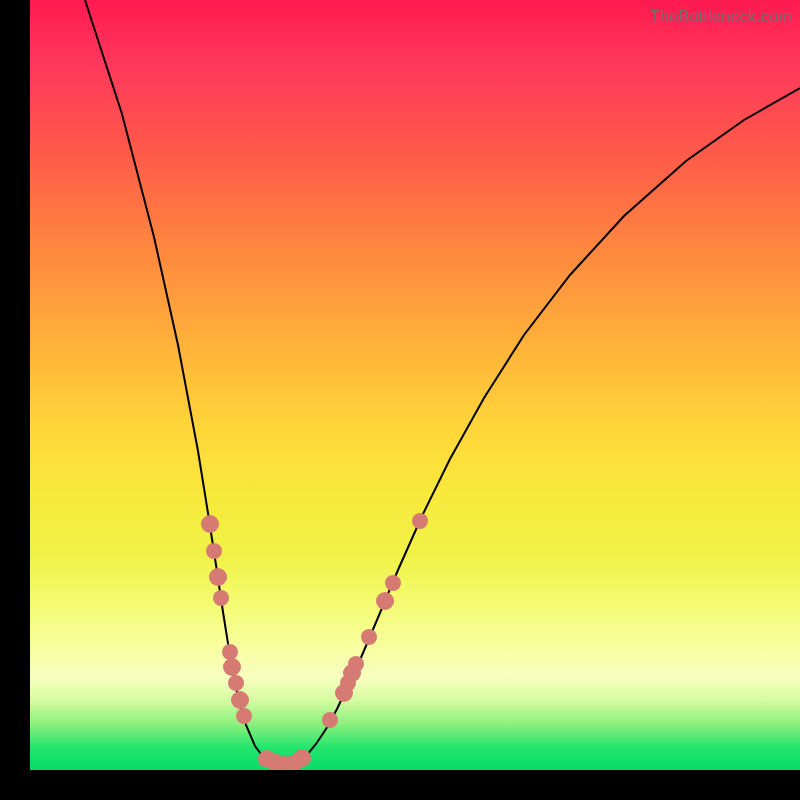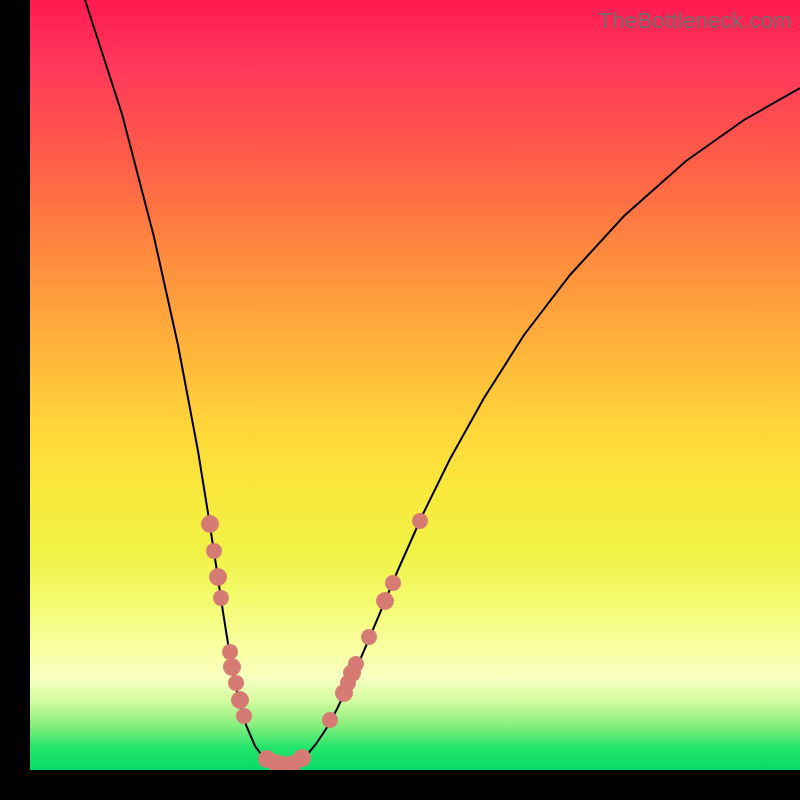--- a/index.html
+++ b/index.html
@@ -26,21 +26,21 @@
         #d4fca0 91%,
         #8df07e 94%,
         #26e56d 97%,
         #04db68 100%);
     }
     .watermark {
       position: absolute;
       top: 8px;
       right: 8px;
       color: #6e6e6e;
-      font-size: 22px;
+      font-size: 16px;
       font-weight: 400;
       letter-spacing: 0.3px;
     }
     svg.curve {
       position: absolute;
       left: 0; top: 0;
       width: 770px; height: 770px;
     }
     .curve-path {
       fill: none;

